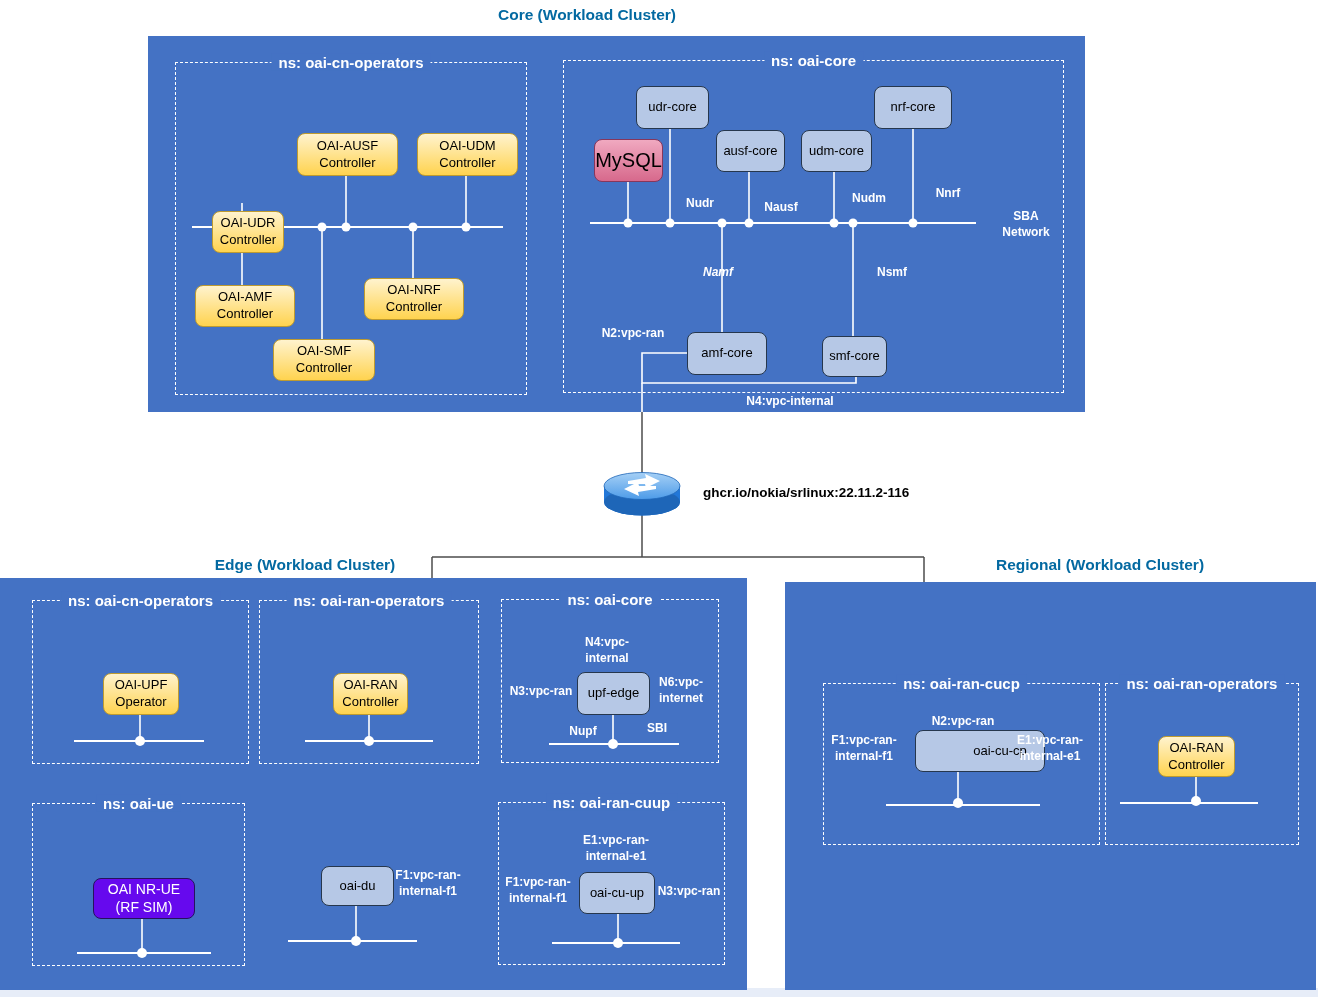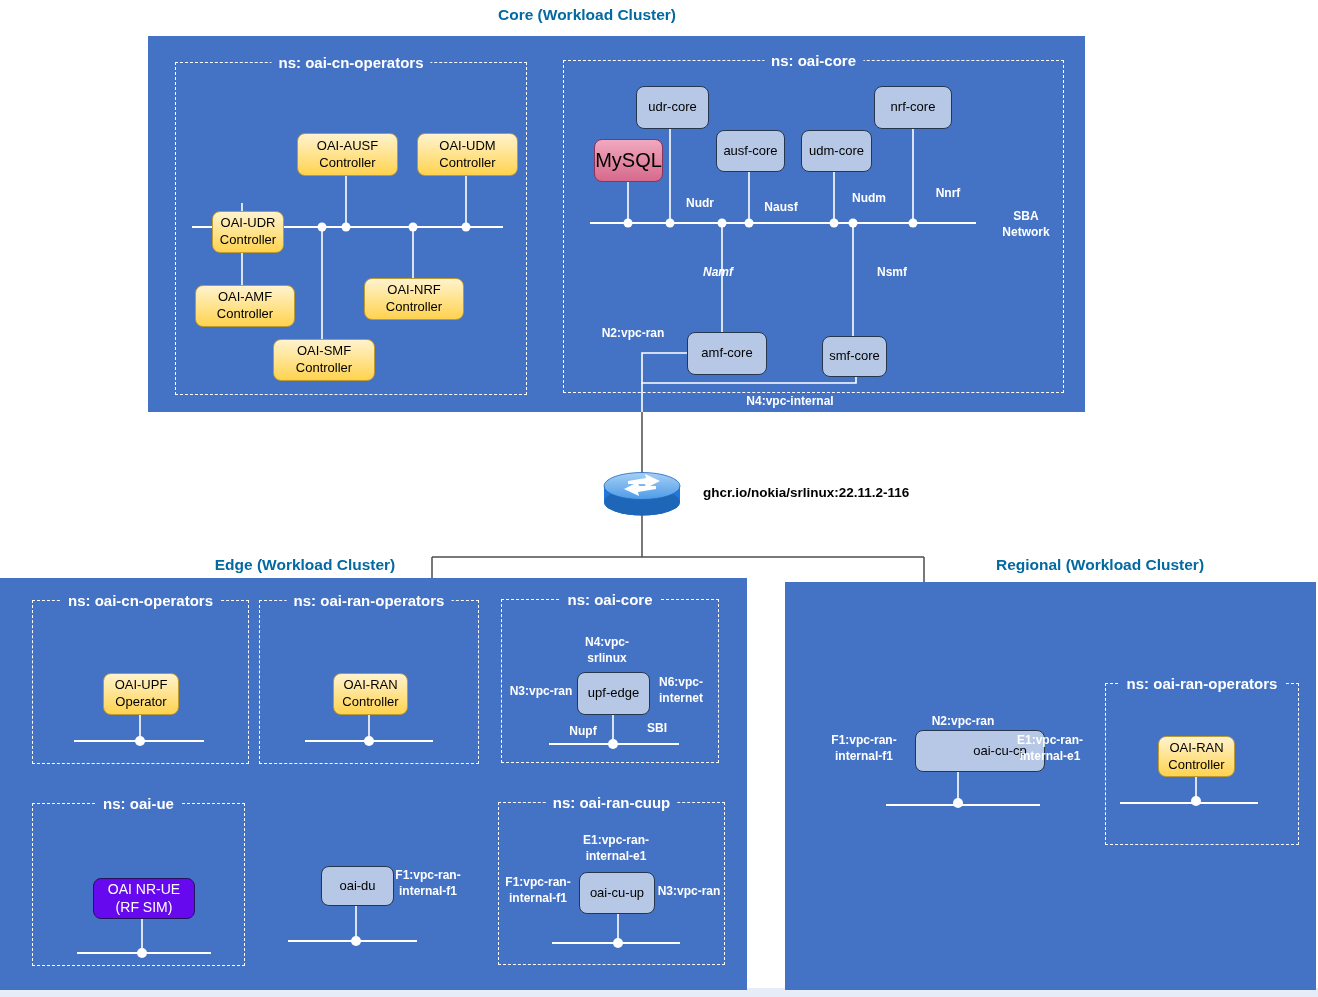--- a/index.html
+++ b/index.html
@@ -69,20 +69,23 @@
   <div class="ns" style="left:501px;top:599px;width:216px;height:162px;">
     <span class="ns-title">ns: oai-core</span>
   </div>
   <div class="ns" style="left:32px;top:803px;width:211px;height:161px;">
     <span class="ns-title">ns: oai-ue</span>
   </div>
   <div class="ns" style="left:498px;top:802px;width:225px;height:161px;">
     <span class="ns-title">ns: oai-ran-cuup</span>
   </div>
 
+  <div class="ns" style="left:823px;top:683px;width:275px;height:160px;">
+    <span class="ns-title">ns: oai-ran-cucp</span>
+  </div>
   <div class="ns" style="left:1105px;top:683px;width:192px;height:160px;">
     <span class="ns-title">ns: oai-ran-operators</span>
   </div>
 
   <svg class="overlay" width="1318" height="997" viewBox="0 0 1318 997">
     <defs>
       <linearGradient id="routerTop" x1="0" y1="0" x2="0" y2="1">
         <stop offset="0" stop-color="#A6D0F6"></stop>
         <stop offset="1" stop-color="#4D9BE8"></stop>
       </linearGradient>
@@ -206,21 +209,21 @@
 Operator</div>
   <div class="node yellow" style="left:333px;top:673px;width:73px;height:40px;">OAI-RAN
 Controller</div>
   <div class="node blue" style="left:577px;top:672px;width:71px;height:41px;">upf-edge</div>
   <div class="node purple" style="left:93px;top:878px;width:100px;height:39px;">OAI NR-UE
 (RF SIM)</div>
   <div class="node blue" style="left:321px;top:866px;width:71px;height:38px;">oai-du</div>
   <div class="node blue" style="left:579px;top:872px;width:74px;height:40px;">oai-cu-up</div>
 
   <div class="netlabel" style="left:607px;top:651px;">N4:vpc-
-srlinux</div>
+internal</div>
   <div class="netlabel" style="left:541px;top:692px;">N3:vpc-ran</div>
   <div class="netlabel" style="left:681px;top:691px;">N6:vpc-
 internet</div>
   <div class="netlabel" style="left:583px;top:732px;">Nupf</div>
   <div class="netlabel" style="left:657px;top:729px;">SBI</div>
   <div class="netlabel" style="left:428px;top:884px;">F1:vpc-ran-
 internal-f1</div>
   <div class="netlabel" style="left:616px;top:849px;">E1:vpc-ran-
 internal-e1</div>
   <div class="netlabel" style="left:538px;top:891px;">F1:vpc-ran-

